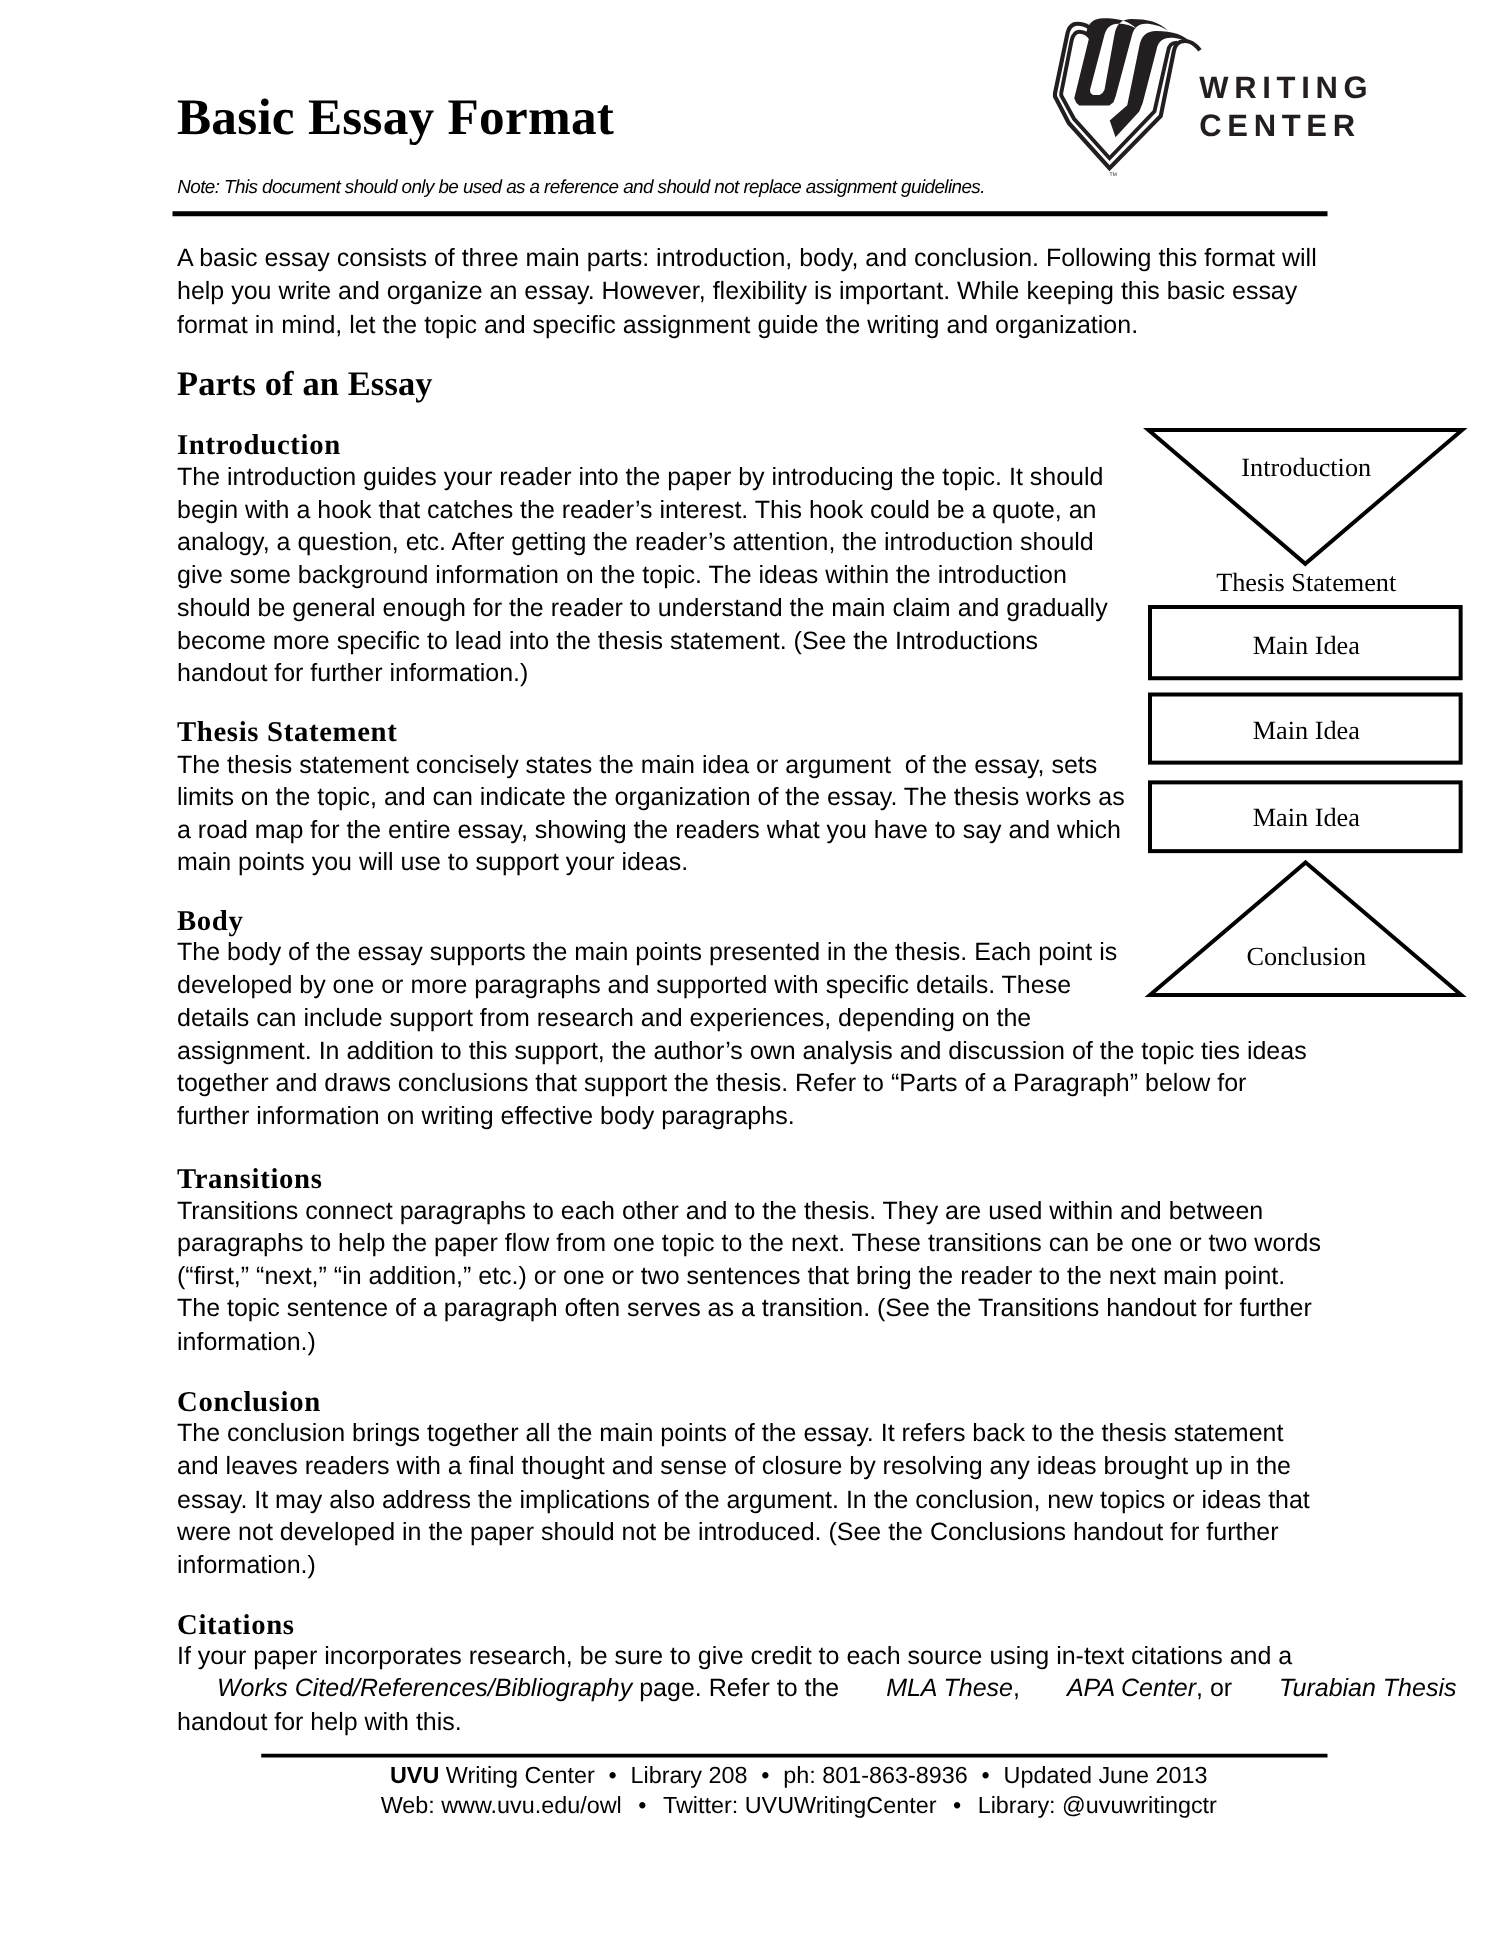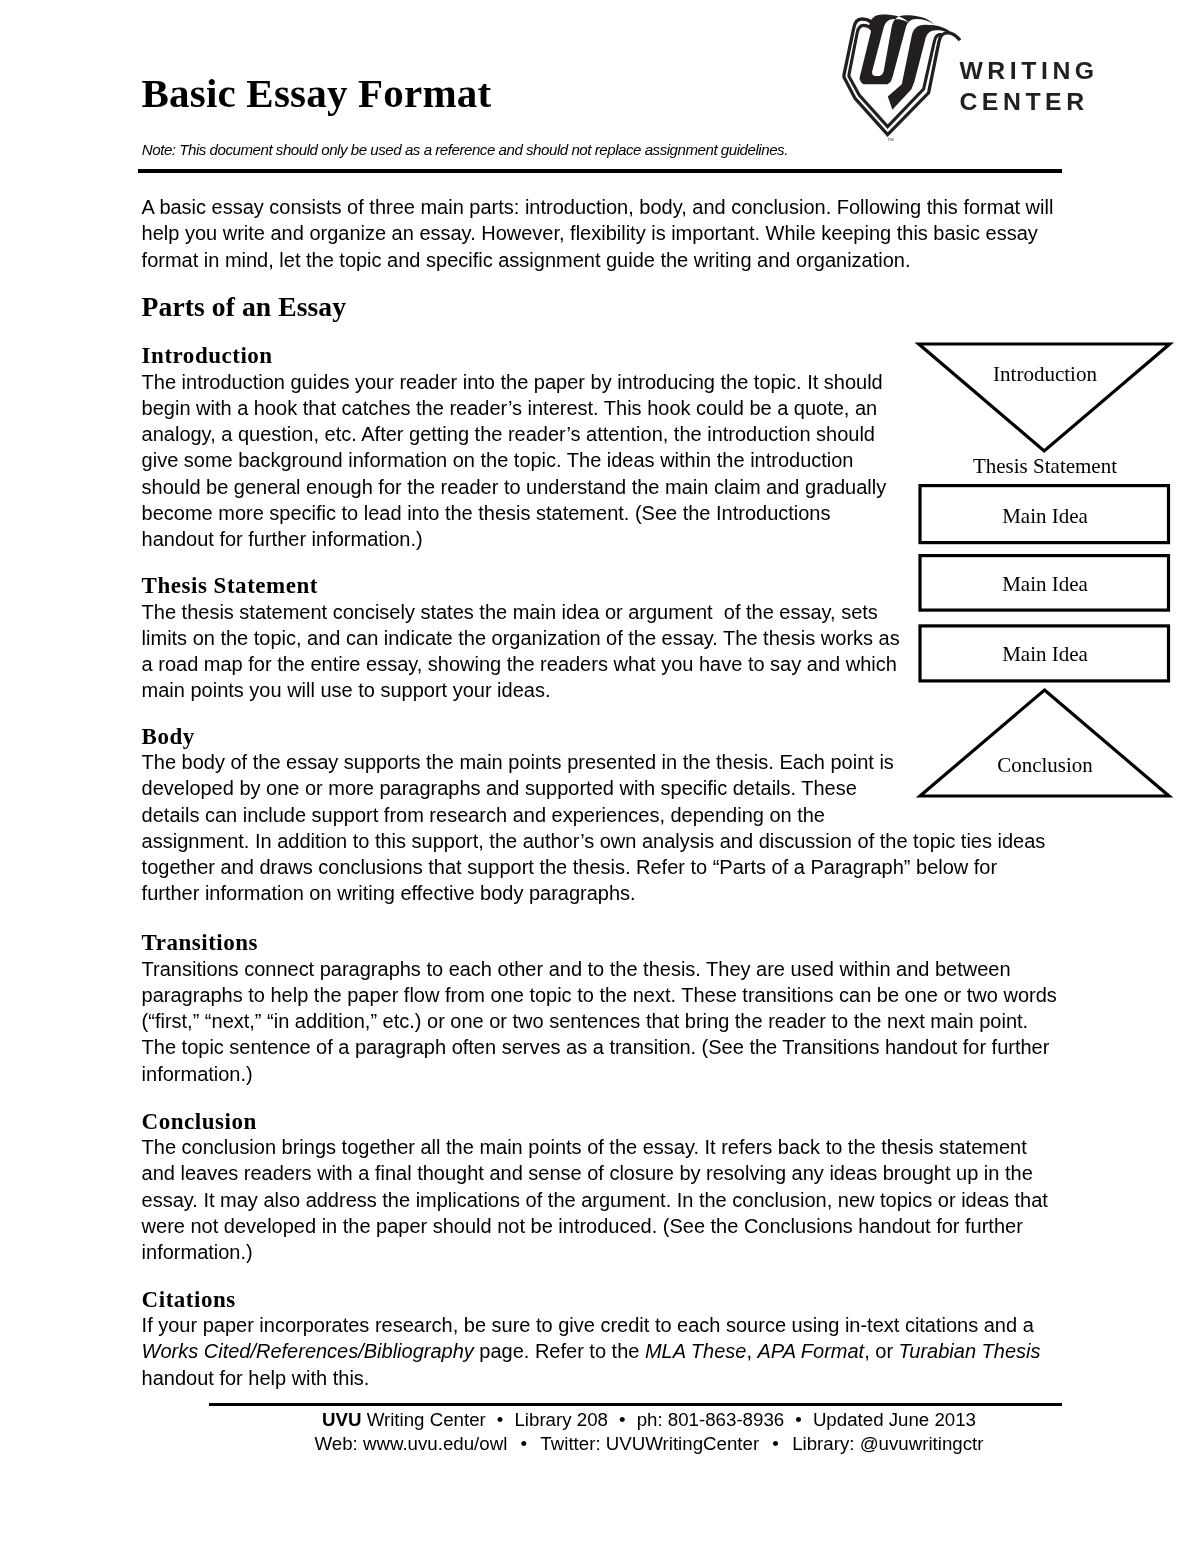--- a/index.html
+++ b/index.html
@@ -20,21 +20,21 @@
 
   
   .bl{position:absolute;left:141.6px;line-height:0;font-size:20px;
       white-space:pre;letter-spacing:-0.005px;}
   .h2{position:absolute;left:141.6px;line-height:0;
       font-family:"Liberation Serif",serif;font-weight:700;font-size:27.6px;
       white-space:nowrap;letter-spacing:0.08px;}
   .h3{position:absolute;left:141.6px;line-height:0;
       font-family:"Liberation Serif",serif;font-weight:700;font-size:23px;
       white-space:nowrap;letter-spacing:0.52px;}
-  .bl i{font-style:italic;}
+  .bl i{font-style:italic;margin-left:32px;}
 
   
   #logo{position:absolute;left:840px;top:12px;width:266px;height:130px;}
   #logo svg{position:absolute;left:0;top:0;}
   .logo-word{position:absolute;line-height:0;color:#231f20;font-weight:700;
              font-size:24.8px;letter-spacing:4.55px;white-space:nowrap;}
   .logo-word1{left:119.4px;top:58.8px;}
   .logo-word2{left:119.4px;top:89.5px;}
   .logo-tm{position:absolute;left:47.5px;top:128px;line-height:0;color:#231f20;
            font-size:4px;letter-spacing:0.2px;}
@@ -45,21 +45,21 @@
   .dlabel{position:absolute;line-height:0;font-family:"Liberation Serif",serif;
           font-size:21px;white-space:nowrap;width:290px;text-align:center;left:0;}
   .dlab-intro{top:38.7px;}
   .dlab-thesis{top:130.5px;}
   .dlab-m1{top:180.8px;}
   .dlab-m2{top:249px;}
   .dlab-m3{top:319px;}
   .dlab-concl{top:429.7px;}
 
   
-  #footer{position:absolute;left:14px;top:0;width:979px;height:1553px;}
+  #footer{position:absolute;left:4px;top:0;width:979px;height:1553px;}
   .fl{position:absolute;left:70px;width:1130px;text-align:center;line-height:0;
       font-size:18.7px;white-space:nowrap;}
   .fl1{top:1420px;}
   .fl2{top:1443.5px;}
   .fsep{display:inline-block;width:33px;text-align:center;}
   .fl1 .fsep{width:28.7px;}
   .fbold{font-weight:700;}
 </style>
 </head>
 <body>
@@ -149,21 +149,21 @@
       <div class="bl" style="top:1047.40px">The topic sentence of a paragraph often serves as a transition. (See the Transitions handout for further</div>
       <div class="bl" style="top:1073.60px">information.)</div>
       <div class="h3" style="top:1121.60px">Conclusion</div>
       <div class="bl" style="top:1147.10px">The conclusion brings together all the main points of the essay. It refers back to the thesis statement</div>
       <div class="bl" style="top:1173.30px">and leaves readers with a final thought and sense of closure by resolving any ideas brought up in the</div>
       <div class="bl" style="top:1199.50px">essay. It may also address the implications of the argument. In the conclusion, new topics or ideas that</div>
       <div class="bl" style="top:1225.70px">were not developed in the paper should not be introduced. (See the Conclusions handout for further</div>
       <div class="bl" style="top:1251.90px">information.)</div>
       <div class="h3" style="top:1299.70px">Citations</div>
       <div class="bl" style="top:1325.20px">If your paper incorporates research, be sure to give credit to each source using in-text citations and a</div>
-      <div class="bl" style="top:1351.40px"><i>Works Cited/References/Bibliography</i> page. Refer to the <i>MLA These</i>, <i>APA Format</i>, or <i>Turabian Thesis</i></div>
+      <div class="bl" style="top:1351.40px"><i>Works Cited/References/Bibliography</i> page. Refer to the <i>MLA These</i>, <i>APA Center</i>, or <i>Turabian Thesis</i></div>
       <div class="bl" style="top:1377.60px">handout for help with this.</div>
     </div>
 
   <div id="diagram">
     <svg width="290" height="470" viewBox="0 0 290 470">
       <g fill="none" stroke="#000" stroke-width="3.2" stroke-linejoin="miter" stroke-miterlimit="10">
         <path d="M 18.75 9 L 269.7 9 L 144.2 116 Z"></path>
         <rect x="20" y="150.6" width="248.5" height="57"></rect>
         <rect x="20" y="220.6" width="248.5" height="54.5"></rect>
         <rect x="20" y="290.9" width="248.5" height="55"></rect>

